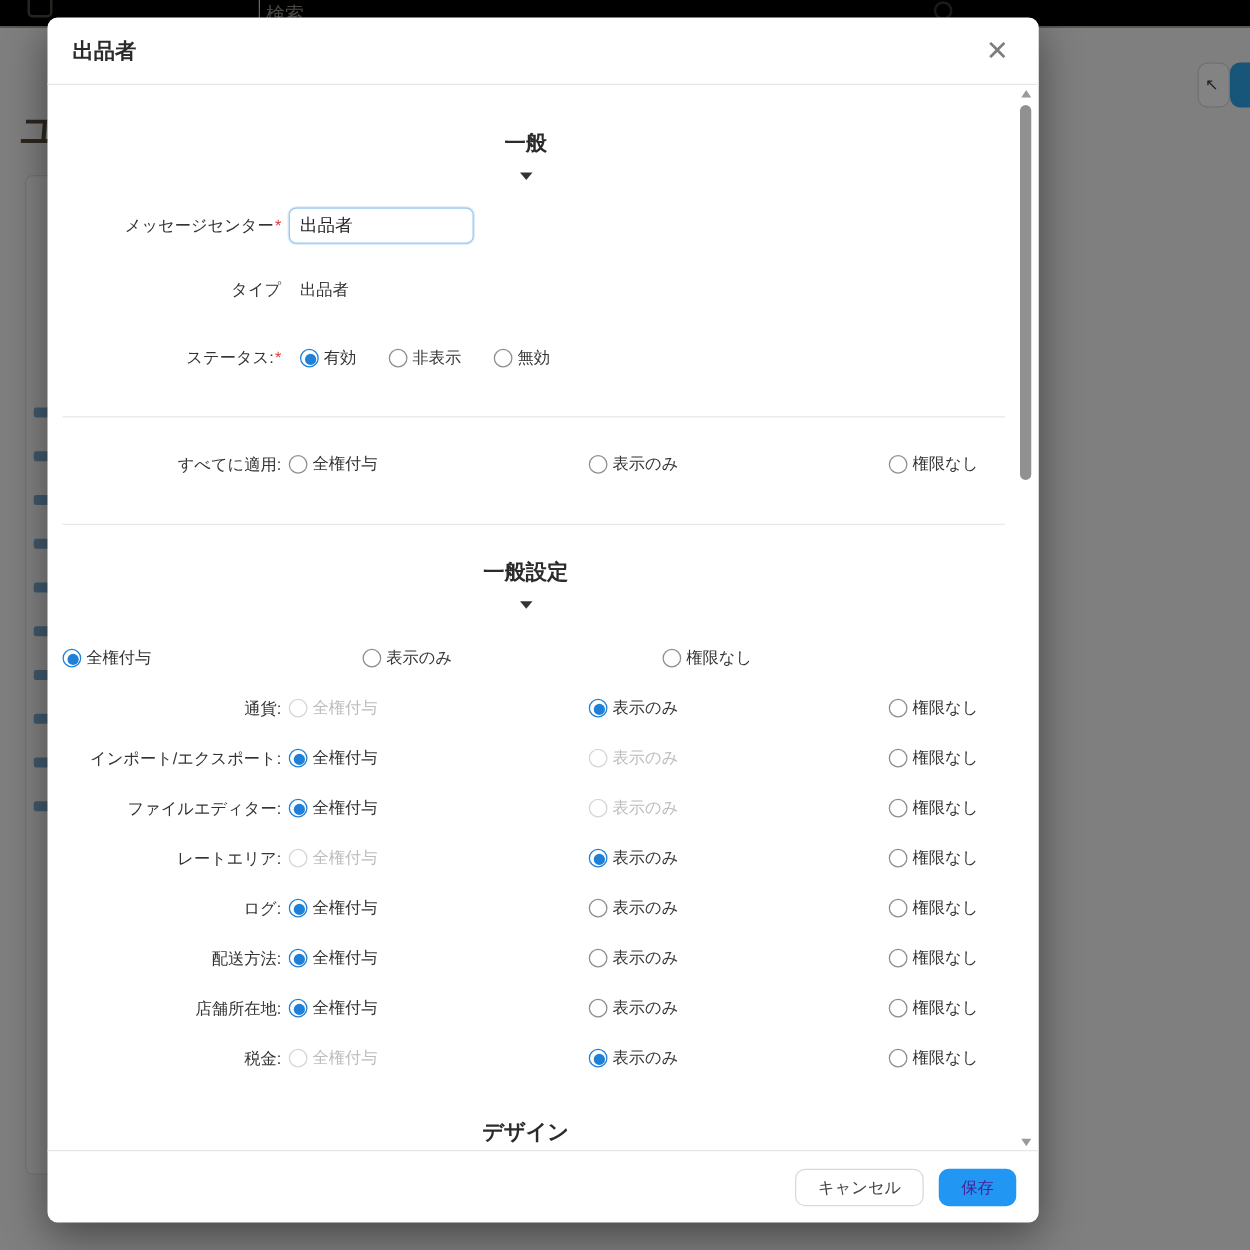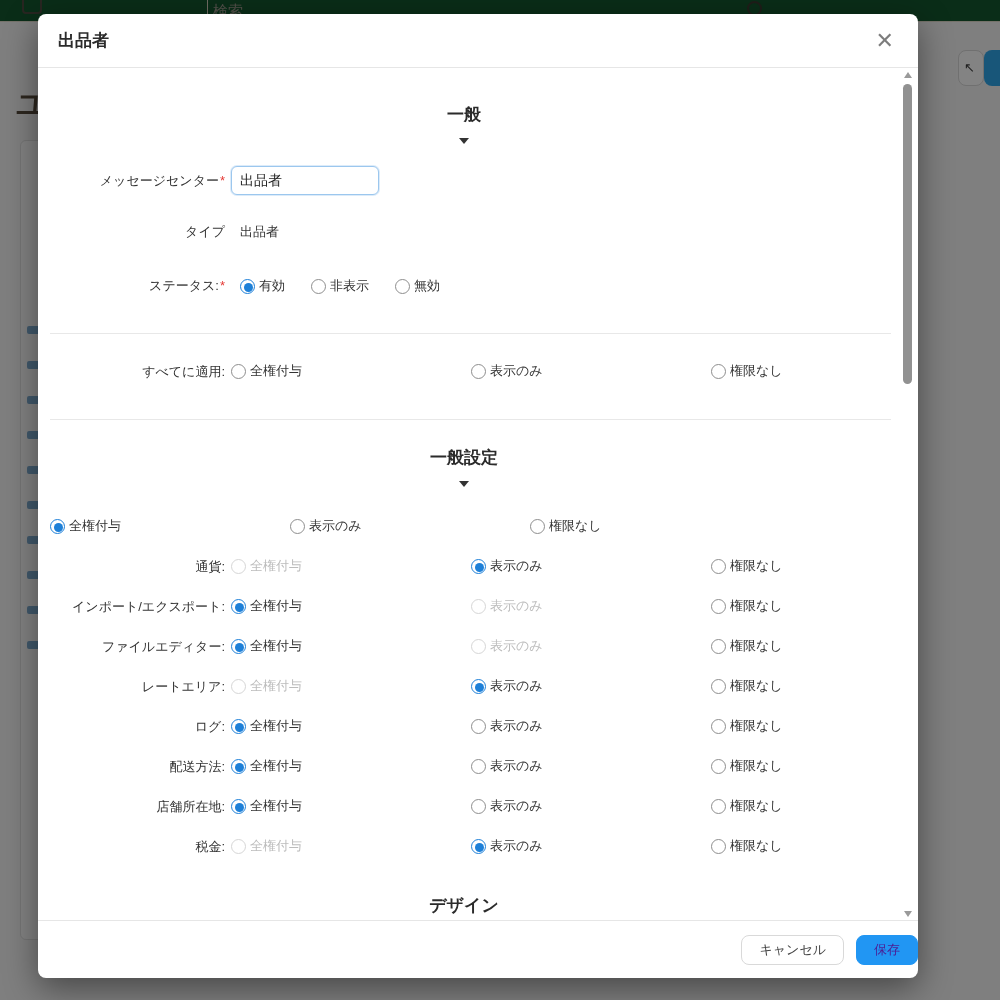--- a/index.html
+++ b/index.html
@@ -3,21 +3,21 @@
 <meta charset="utf-8">
 <style>
   * { margin:0; padding:0; box-sizing:border-box; }
   html,body { width:1000px; height:1000px; overflow:hidden;
     font-family:"Liberation Sans", sans-serif; background:#ebebeb; }
   .stage { position:relative; width:1000px; height:1000px; }
 
   
   .bg { position:absolute; inset:0; background:#ebebeb; }
   .topbar { position:absolute; top:0; left:0; width:1000px; height:22px;
-    background:#14532d; border-bottom:1px solid #d9d2c4; }
+    background:#000000; border-bottom:1px solid #d9d2c4; }
   .briefcase { position:absolute; left:22px; top:-5px; width:20px; height:19px;
     border:2px solid #4a463e; border-radius:4px; }
   .briefcase:before { content:""; position:absolute; left:5px; top:-6px; width:6px; height:5px;
     border:2px solid #4a463e; border-bottom:none; border-radius:3px 3px 0 0; }
   .search-sep { position:absolute; left:207px; top:0; width:1px; height:22px; background:#cfc7b8; }
   .search-ph { position:absolute; left:213px; top:2px; font-size:15px; color:#9a958a; }
   .mag { position:absolute; left:747px; top:1px; width:15px; height:15px;
     border:2px solid #3a372f; border-radius:50%; }
   .mag:after { content:""; position:absolute; left:12px; top:13px; width:2px; height:6px;
     background:#3a372f; transform:rotate(-45deg); }
@@ -26,32 +26,32 @@
     background:#f2f2f2; border:1px solid #d8d8d8; border-radius:6px 0 0 6px; }
   .bg-stub { position:absolute; left:6px; width:14px; height:8px; border-radius:2px; background:#7ba7c9; }
   .bg-btn-light { position:absolute; left:958px; top:50px; width:26px; height:36px;
     background:#f2f2f2; border:1px solid #cfcfcf; border-radius:8px; color:#3c3c3c;
     font-size:13px; line-height:34px; padding-left:5px; }
   .bg-btn-blue { position:absolute; left:984px; top:50px; width:30px; height:36px;
     background:#2e9fe0; border-radius:8px; }
   .dim { position:absolute; inset:0; background:rgba(0,0,0,0.46); }
 
   
-  .modal { position:absolute; left:38px; top:14px; width:880px; height:964px;
+  .modal { position:absolute; left:38px; top:14px; width:793px; height:964px;
     background:#fff; border-radius:8px; box-shadow:0 10px 34px rgba(0,0,0,.45); }
   .m-header { position:absolute; top:0; left:0; right:0; height:54px;
     border-bottom:1px solid #e6e6e6; display:flex; align-items:center;
     padding:0 24px 0 20px; }
   .m-title { font-size:17px; font-weight:bold; color:#2b2b2b; }
   .m-close { margin-left:auto; font-size:22px; color:#7d7d7d; line-height:1; cursor:pointer; }
   .m-body { position:absolute; top:55px; bottom:58px; left:0; right:0; overflow:hidden;
     padding:0 40px 0 12px; }
   .m-footer { position:absolute; bottom:0; left:0; right:0; height:58px;
     border-top:1px solid #e6e6e6; display:flex; align-items:center;
-    justify-content:flex-end; gap:12px; }
+    justify-content:flex-end; gap:12px; padding-right:18px; }
 
   .btn { height:30px; padding:0 17px; border-radius:8px; font-size:13px;
     display:inline-flex; align-items:center; cursor:pointer;
     font-family:"Liberation Sans", sans-serif; }
   .btn-cancel { background:#fff; border:1px solid #d9d9d9; color:#444; }
   .btn-save { background:#2196f3; border:1px solid #2196f3; color:#4c1d95; }
 
   .sec-title { display:flex; align-items:center; gap:10px; font-size:17px;
     font-weight:bold; color:#2b2b2b; cursor:pointer;flex-direction:column; }
   .caret { width:0; height:0; border-left:5px solid transparent;

